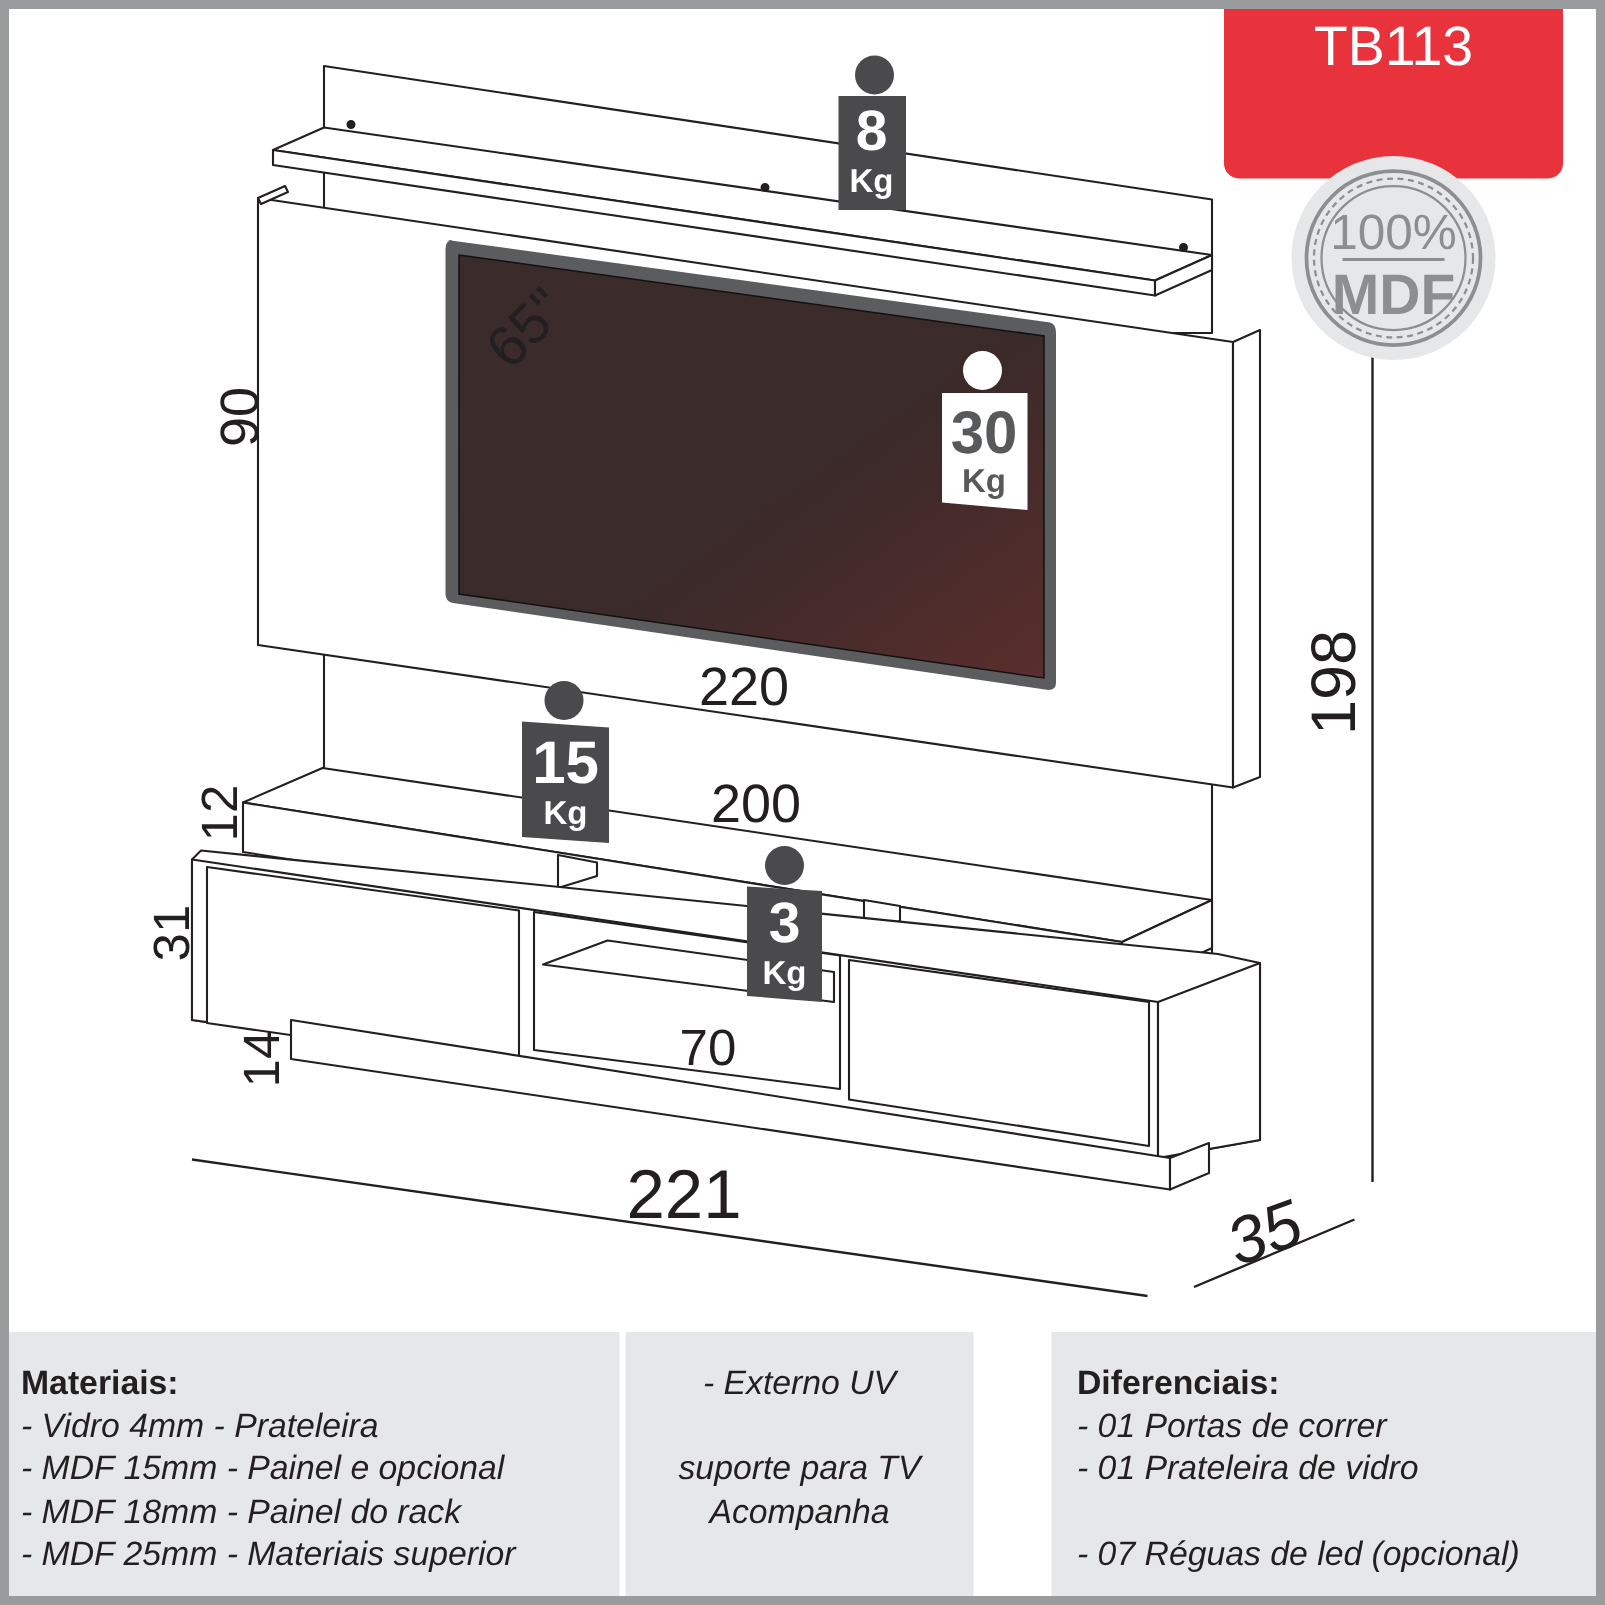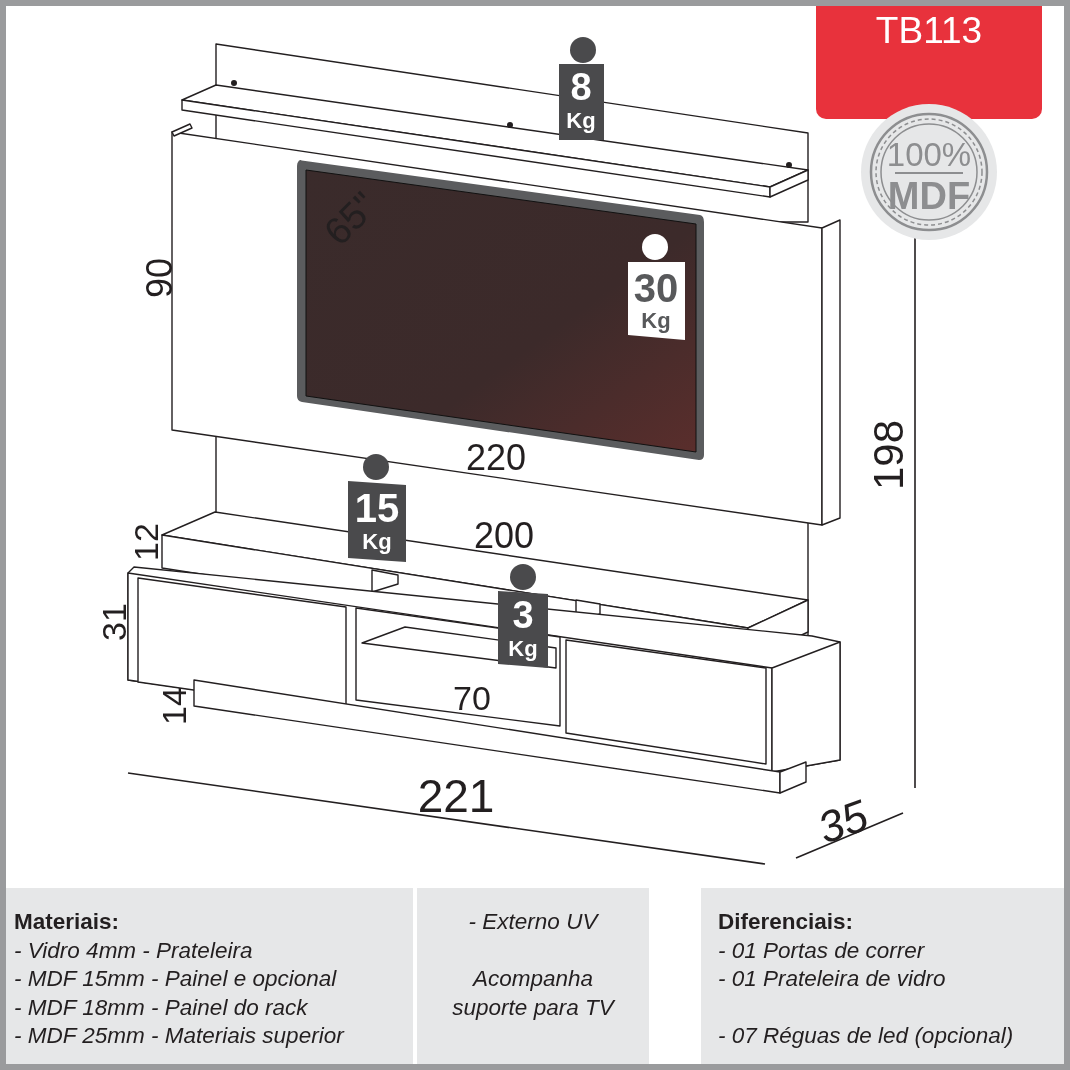--- a/index.html
+++ b/index.html
@@ -136,22 +136,22 @@
   <div class="col col1">
     <h3>Materiais:</h3>
     <span class="line">- Vidro 4mm - Prateleira</span>
     <span class="line">- MDF 15mm - Painel e opcional</span>
     <span class="line">- MDF 18mm - Painel do rack</span>
     <span class="line">- MDF 25mm - Materiais superior</span>
   </div>
   <div class="col col2">
     <span class="line">- Externo UV</span>
     <div class="gap"></div>
+    <span class="line">suporte para TV</span>
     <span class="line">Acompanha</span>
-    <span class="line">suporte para TV</span>
   </div>
   <div class="col col3">
     <h3>Diferenciais:</h3>
     <span class="line">- 01 Portas de correr</span>
     <span class="line">- 01 Prateleira de vidro</span>
     <div class="gap"></div>
     <span class="line">- 07 Réguas de led (opcional)</span>
   </div>
 </div>
 

